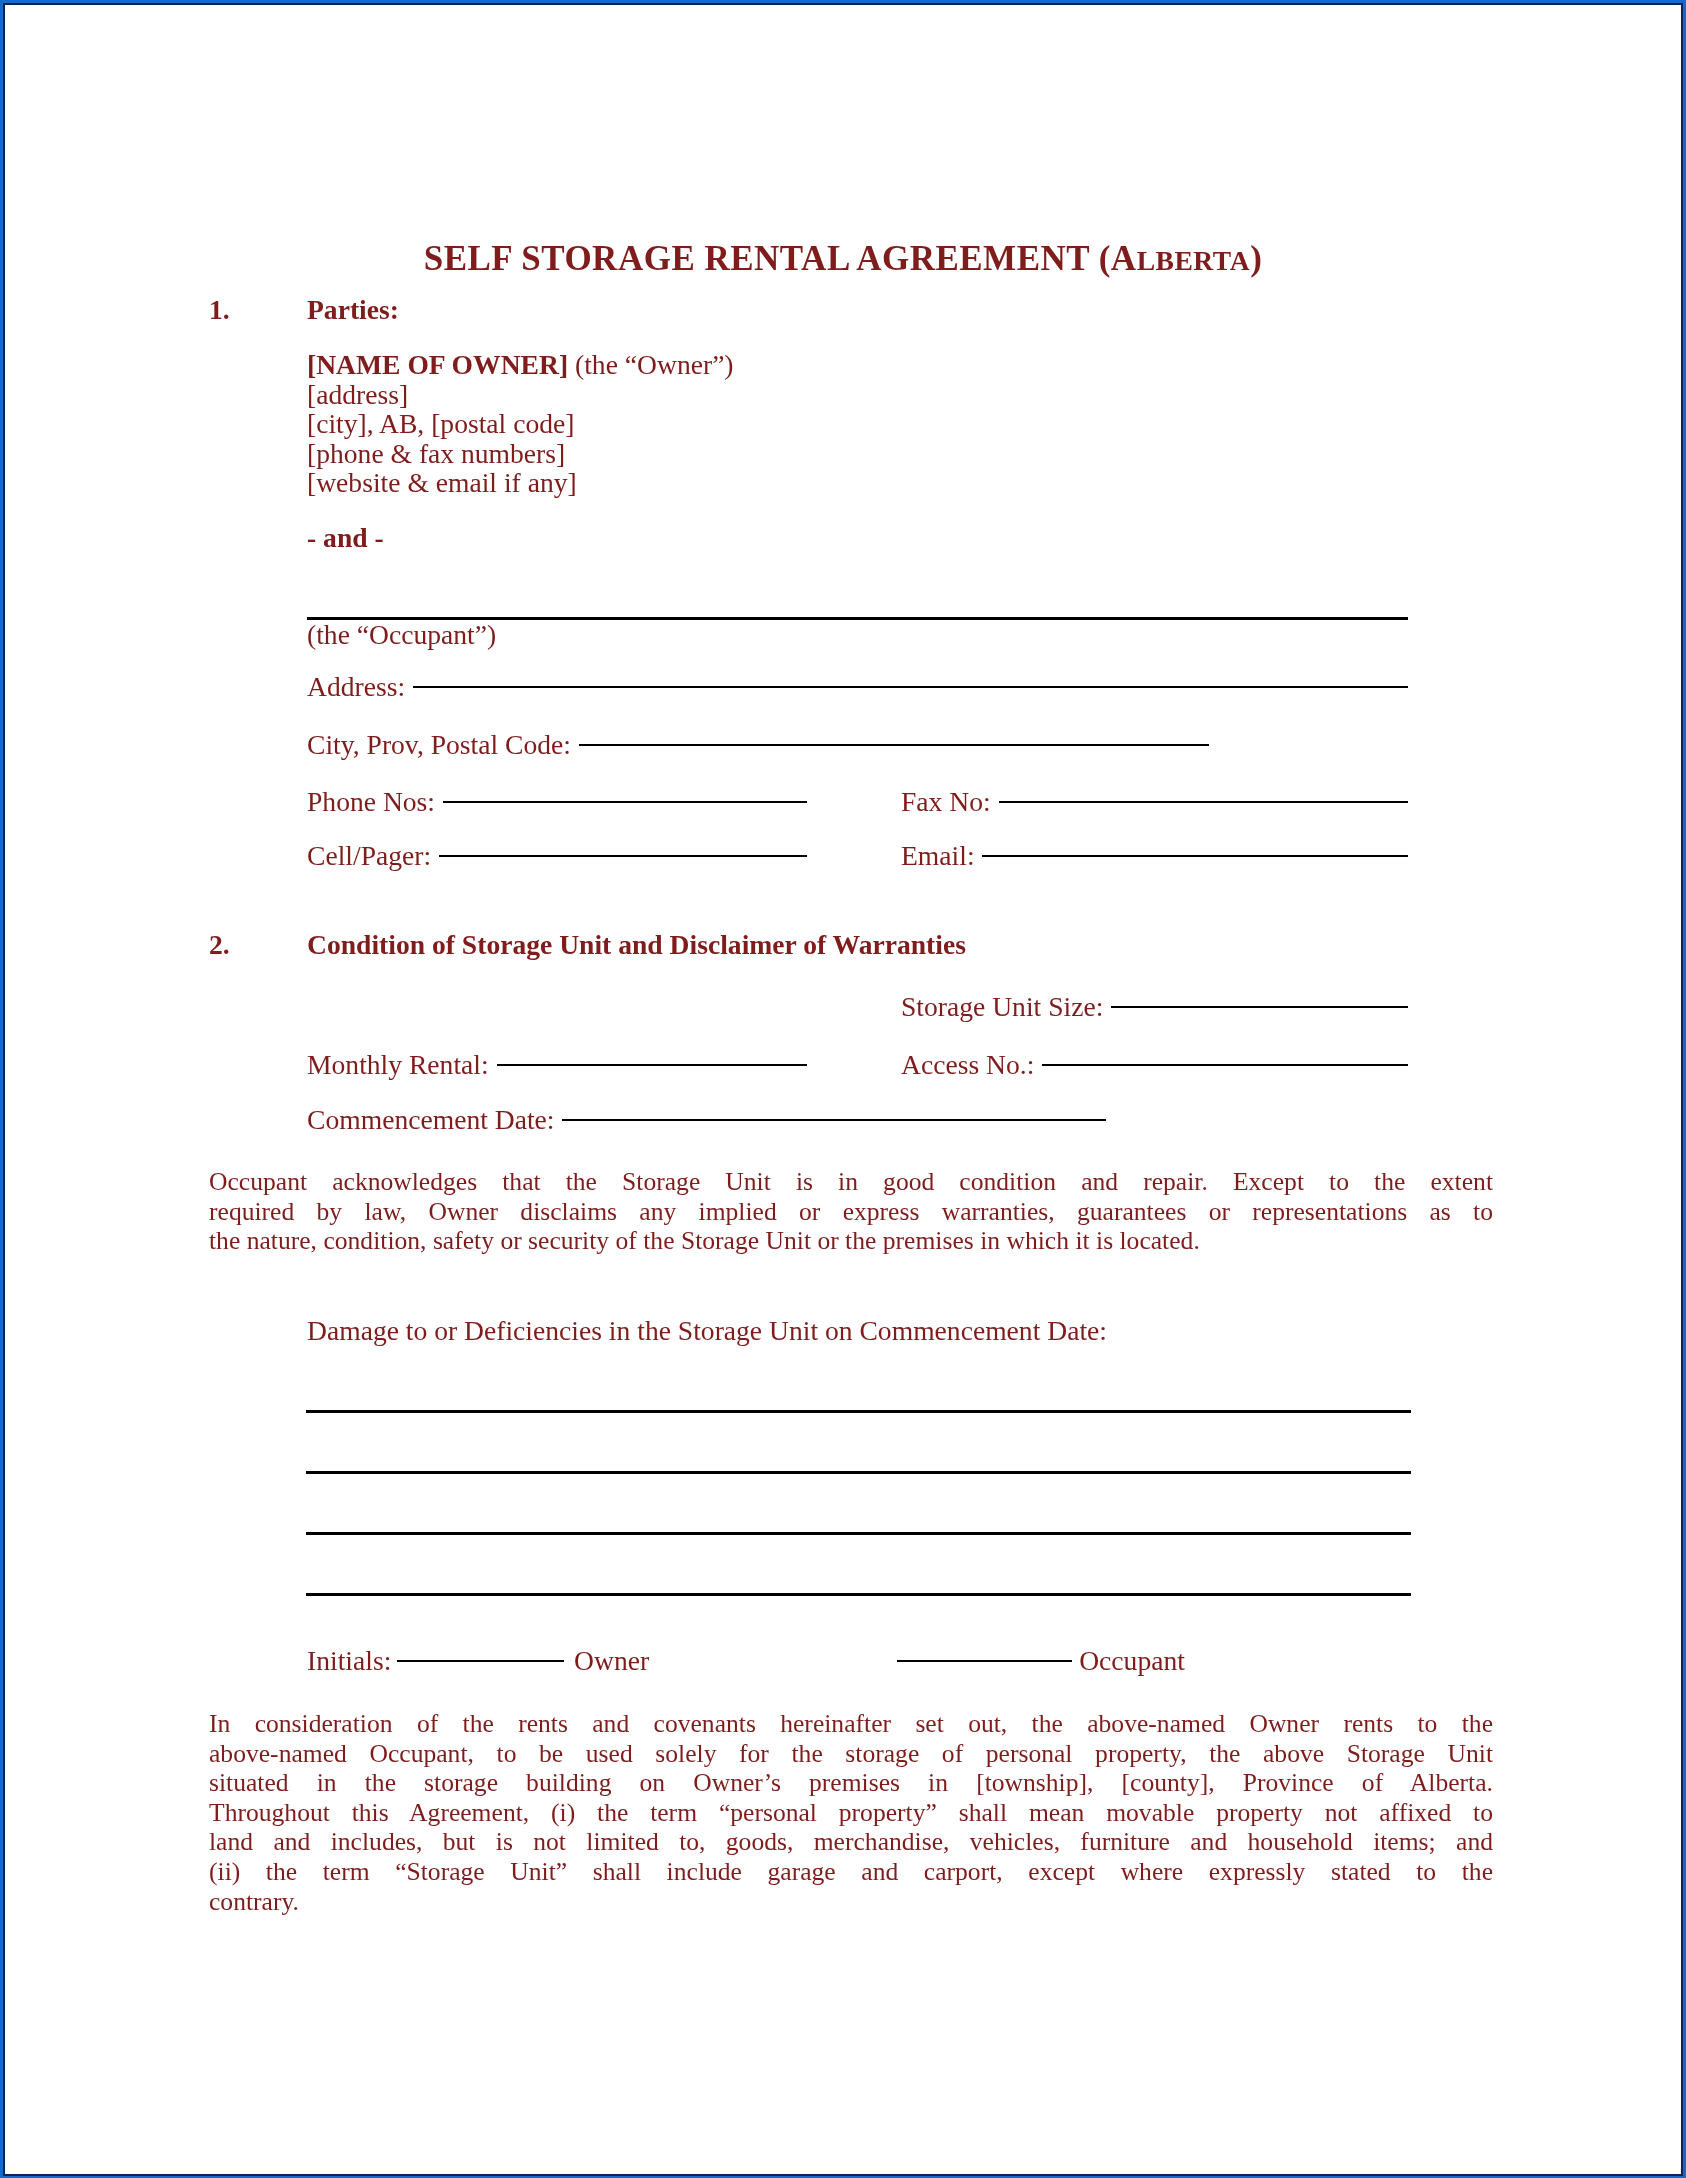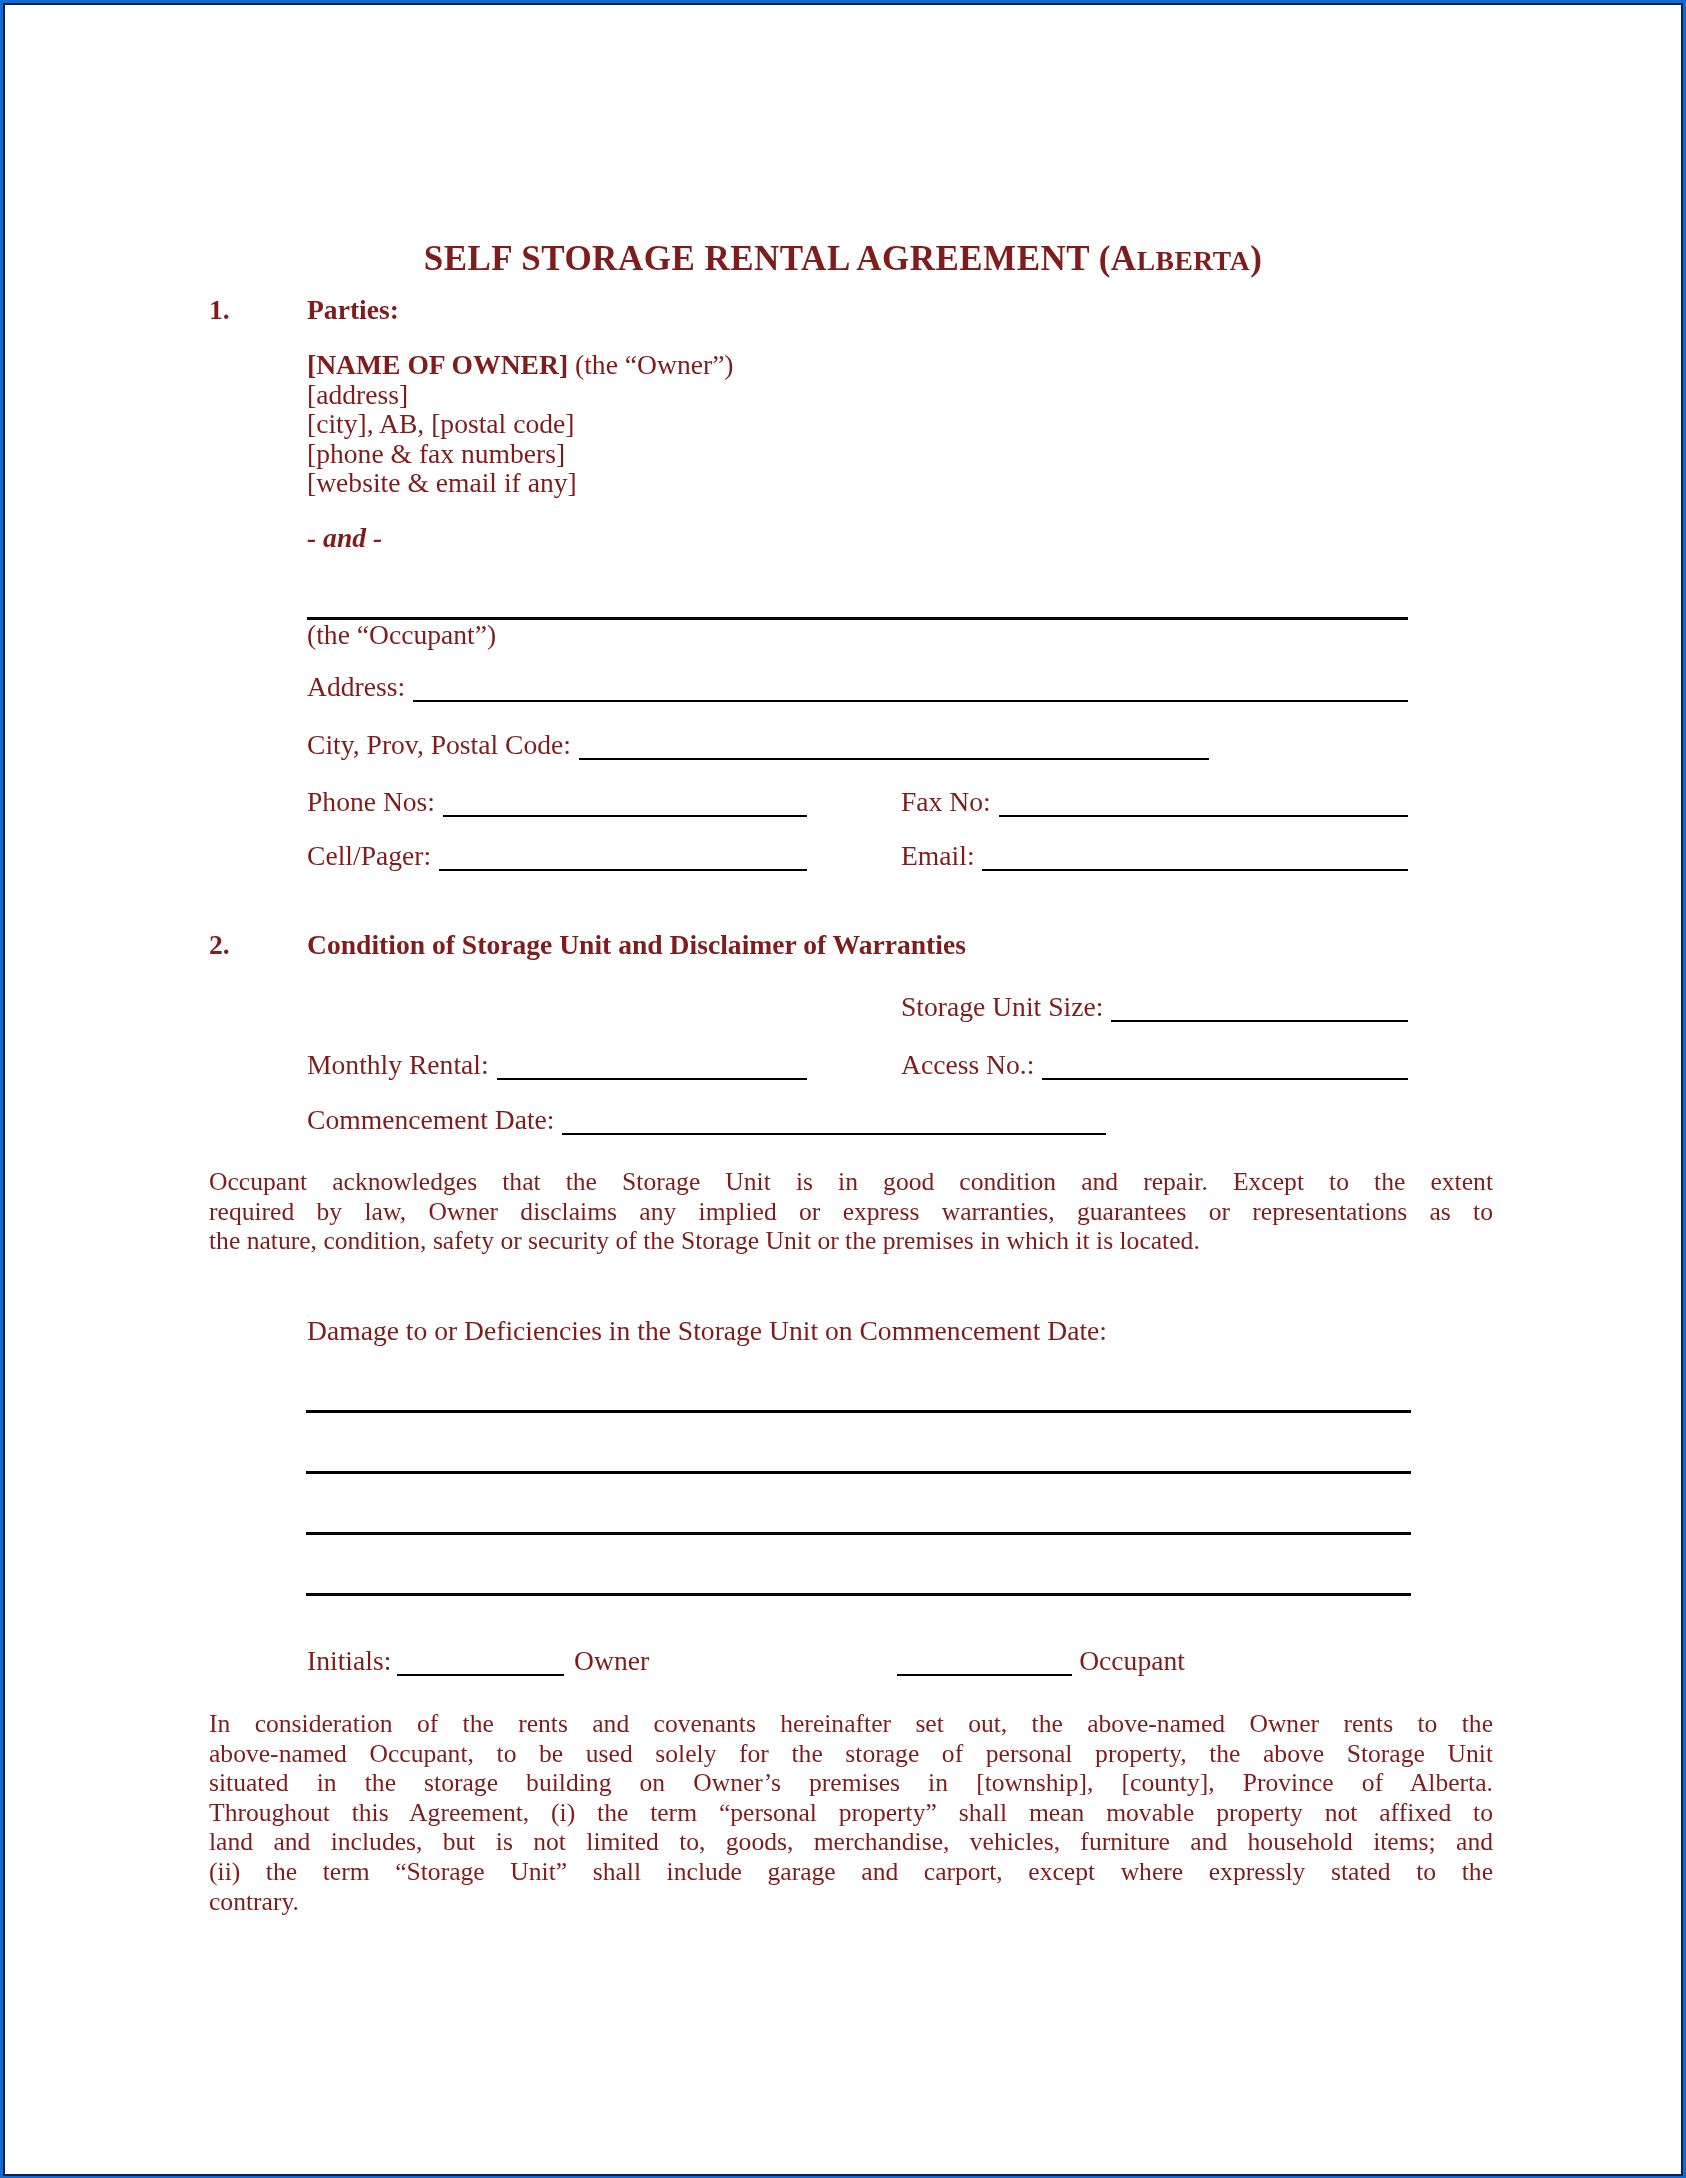--- a/index.html
+++ b/index.html
@@ -8,26 +8,26 @@
         font-family:"Liberation Serif","DejaVu Serif",serif;color:#7f1d1d;}
   .inner{position:absolute;inset:0;border:2px solid #09225c;}
   .content{position:absolute;inset:0;overflow:hidden;}
   .abs{position:absolute;}
   .t28{font-size:27.6px;line-height:29.6px;}
   .bold{font-weight:bold;}
   .title{width:100%;text-align:center;font-size:35px;font-weight:bold;letter-spacing:0.5px;}
   .title .sc{font-size:27.6px;}
   .num{left:204px;}
   .indent{left:302px;}
-  .row{display:flex;align-items:flex-end;}
+  .row{display:flex;align-items:center;}
   .lbl{white-space:pre;}
   .rule{flex:1;border-bottom:2px solid #000;margin-left:7.9px;}
   .rule-fixed{border-bottom:2px solid #000;}
   .hline{border-top:3px solid #000;height:0;}
-  .andsep{font-weight:bold;font-style:italic;text-align:right;}
+  .andsep{font-weight:bold;text-align:right;}
   .para{width:1284px;left:204px;font-size:25.6px;line-height:29.6px;}
   .para .jl{text-align:justify;text-align-last:justify;}
   .para .jl:last-child{text-align-last:left;}
   .ownerblock div{height:29.6px;}
 </style>
 </head>
 <body>
 
 <div class="page">
   <div class="inner">

